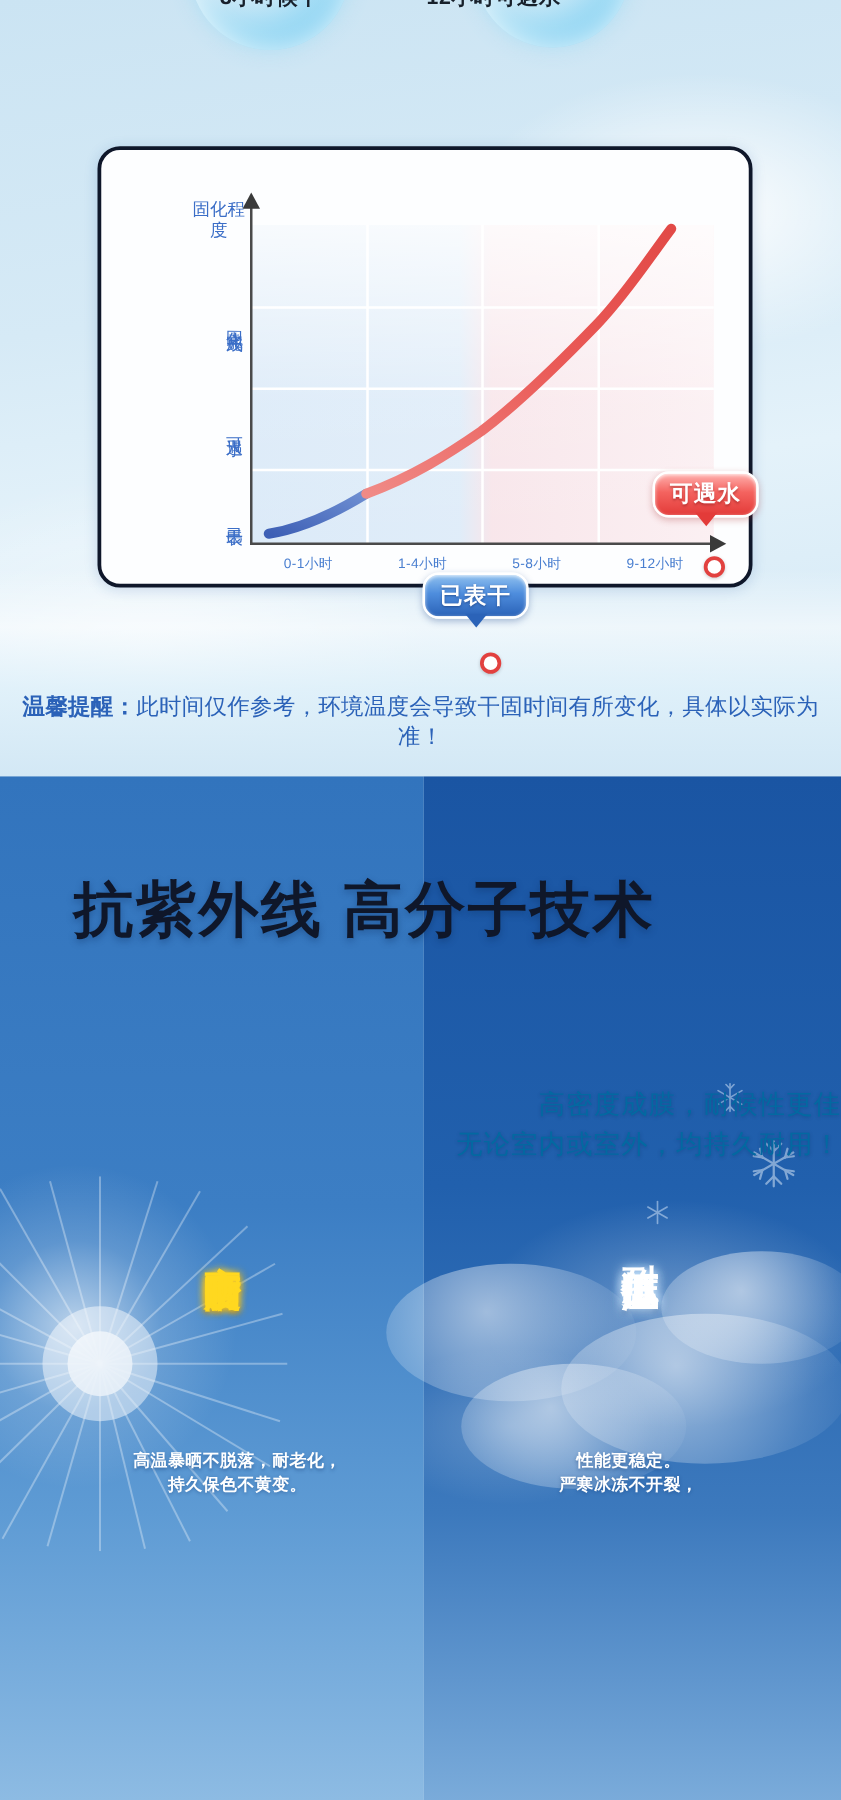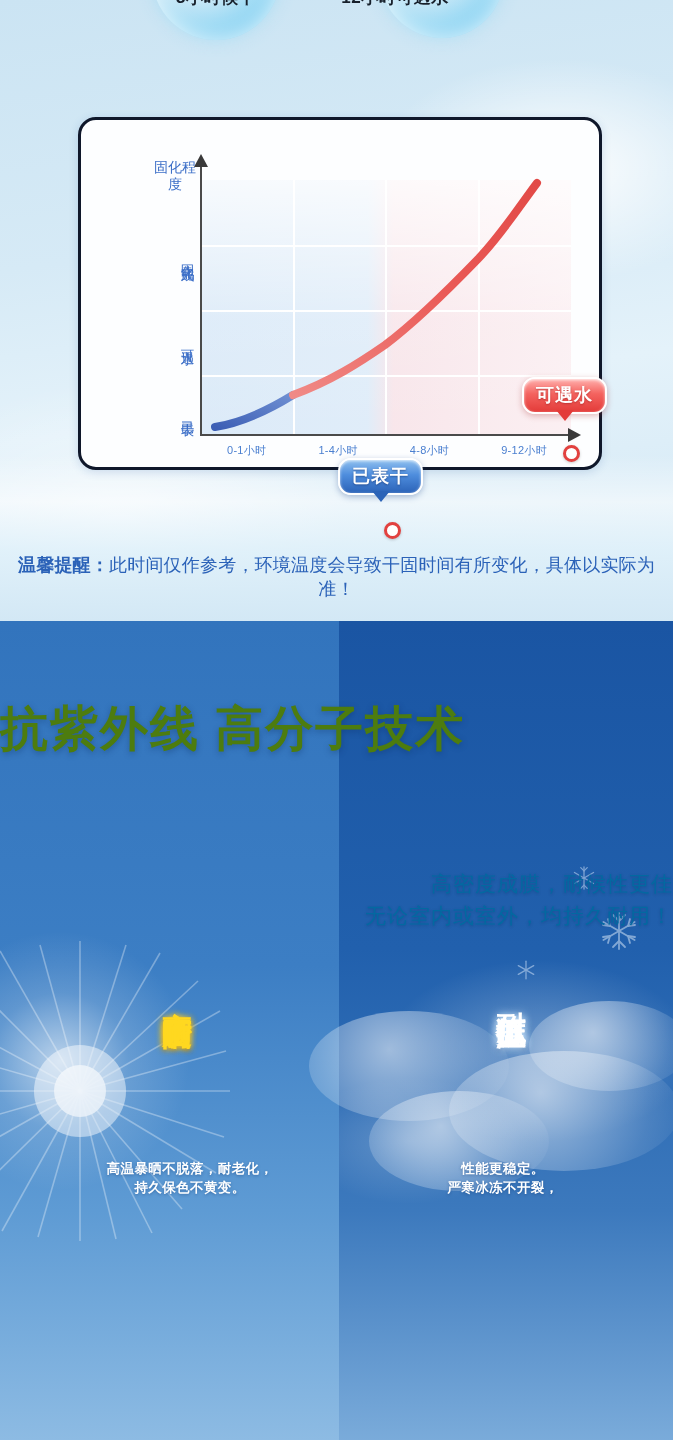--- a/index.html
+++ b/index.html
@@ -173,22 +173,22 @@
     opacity:.85;
   }
   
   .cloud {
     position:absolute; border-radius:50%;
     background:radial-gradient(circle at 40% 35%, rgba(255,255,255,.55), rgba(255,255,255,.12) 70%, rgba(255,255,255,0) 100%);
   }
   .snow { position:absolute; opacity:.5; }
 
   .headline {
-    position:absolute; left:0; top:700px; width:583px; text-align:left;
-    color:#4d7c0f; font-weight:700; font-size:48px; line-height:58px;
+    position:absolute; left:0; top:700px; width:583px; text-align:center;
+    color:#0f172a; font-weight:700; font-size:48px; line-height:58px;
     letter-spacing:2px; text-shadow:0 2px 6px rgba(10,40,90,.35);
   }
   .subhead {
     position:absolute; left:0; top:868px; width:673px; text-align:right;
     color:#0369a1; font-weight:500; font-size:21px; line-height:32px;
     letter-spacing:1px; text-shadow:0 1px 3px rgba(10,40,90,.3);
   }
 
   .vtitle {
     position:absolute; writing-mode:vertical-rl; text-orientation:upright;
@@ -262,21 +262,21 @@
       </svg>
 
       <div class="y-title">固化程度</div>
       <div class="y-lab l1">固化完成</div>
       <div class="y-lab l2">可遇水</div>
       <div class="y-lab l3">已表干</div>
 
       <div class="x-labels">
         <span class="x-lab">0-1小时</span>
         <span class="x-lab">1-4小时</span>
-        <span class="x-lab">4-8小时</span>
+        <span class="x-lab">5-8小时</span>
         <span class="x-lab">9-12小时</span>
       </div>
     </div>
 
     <div class="marker m1"></div>
     <div class="marker m2"></div>
 
     <div class="callout blue">
       <span>已表干</span>
       <span class="tail"></span>

